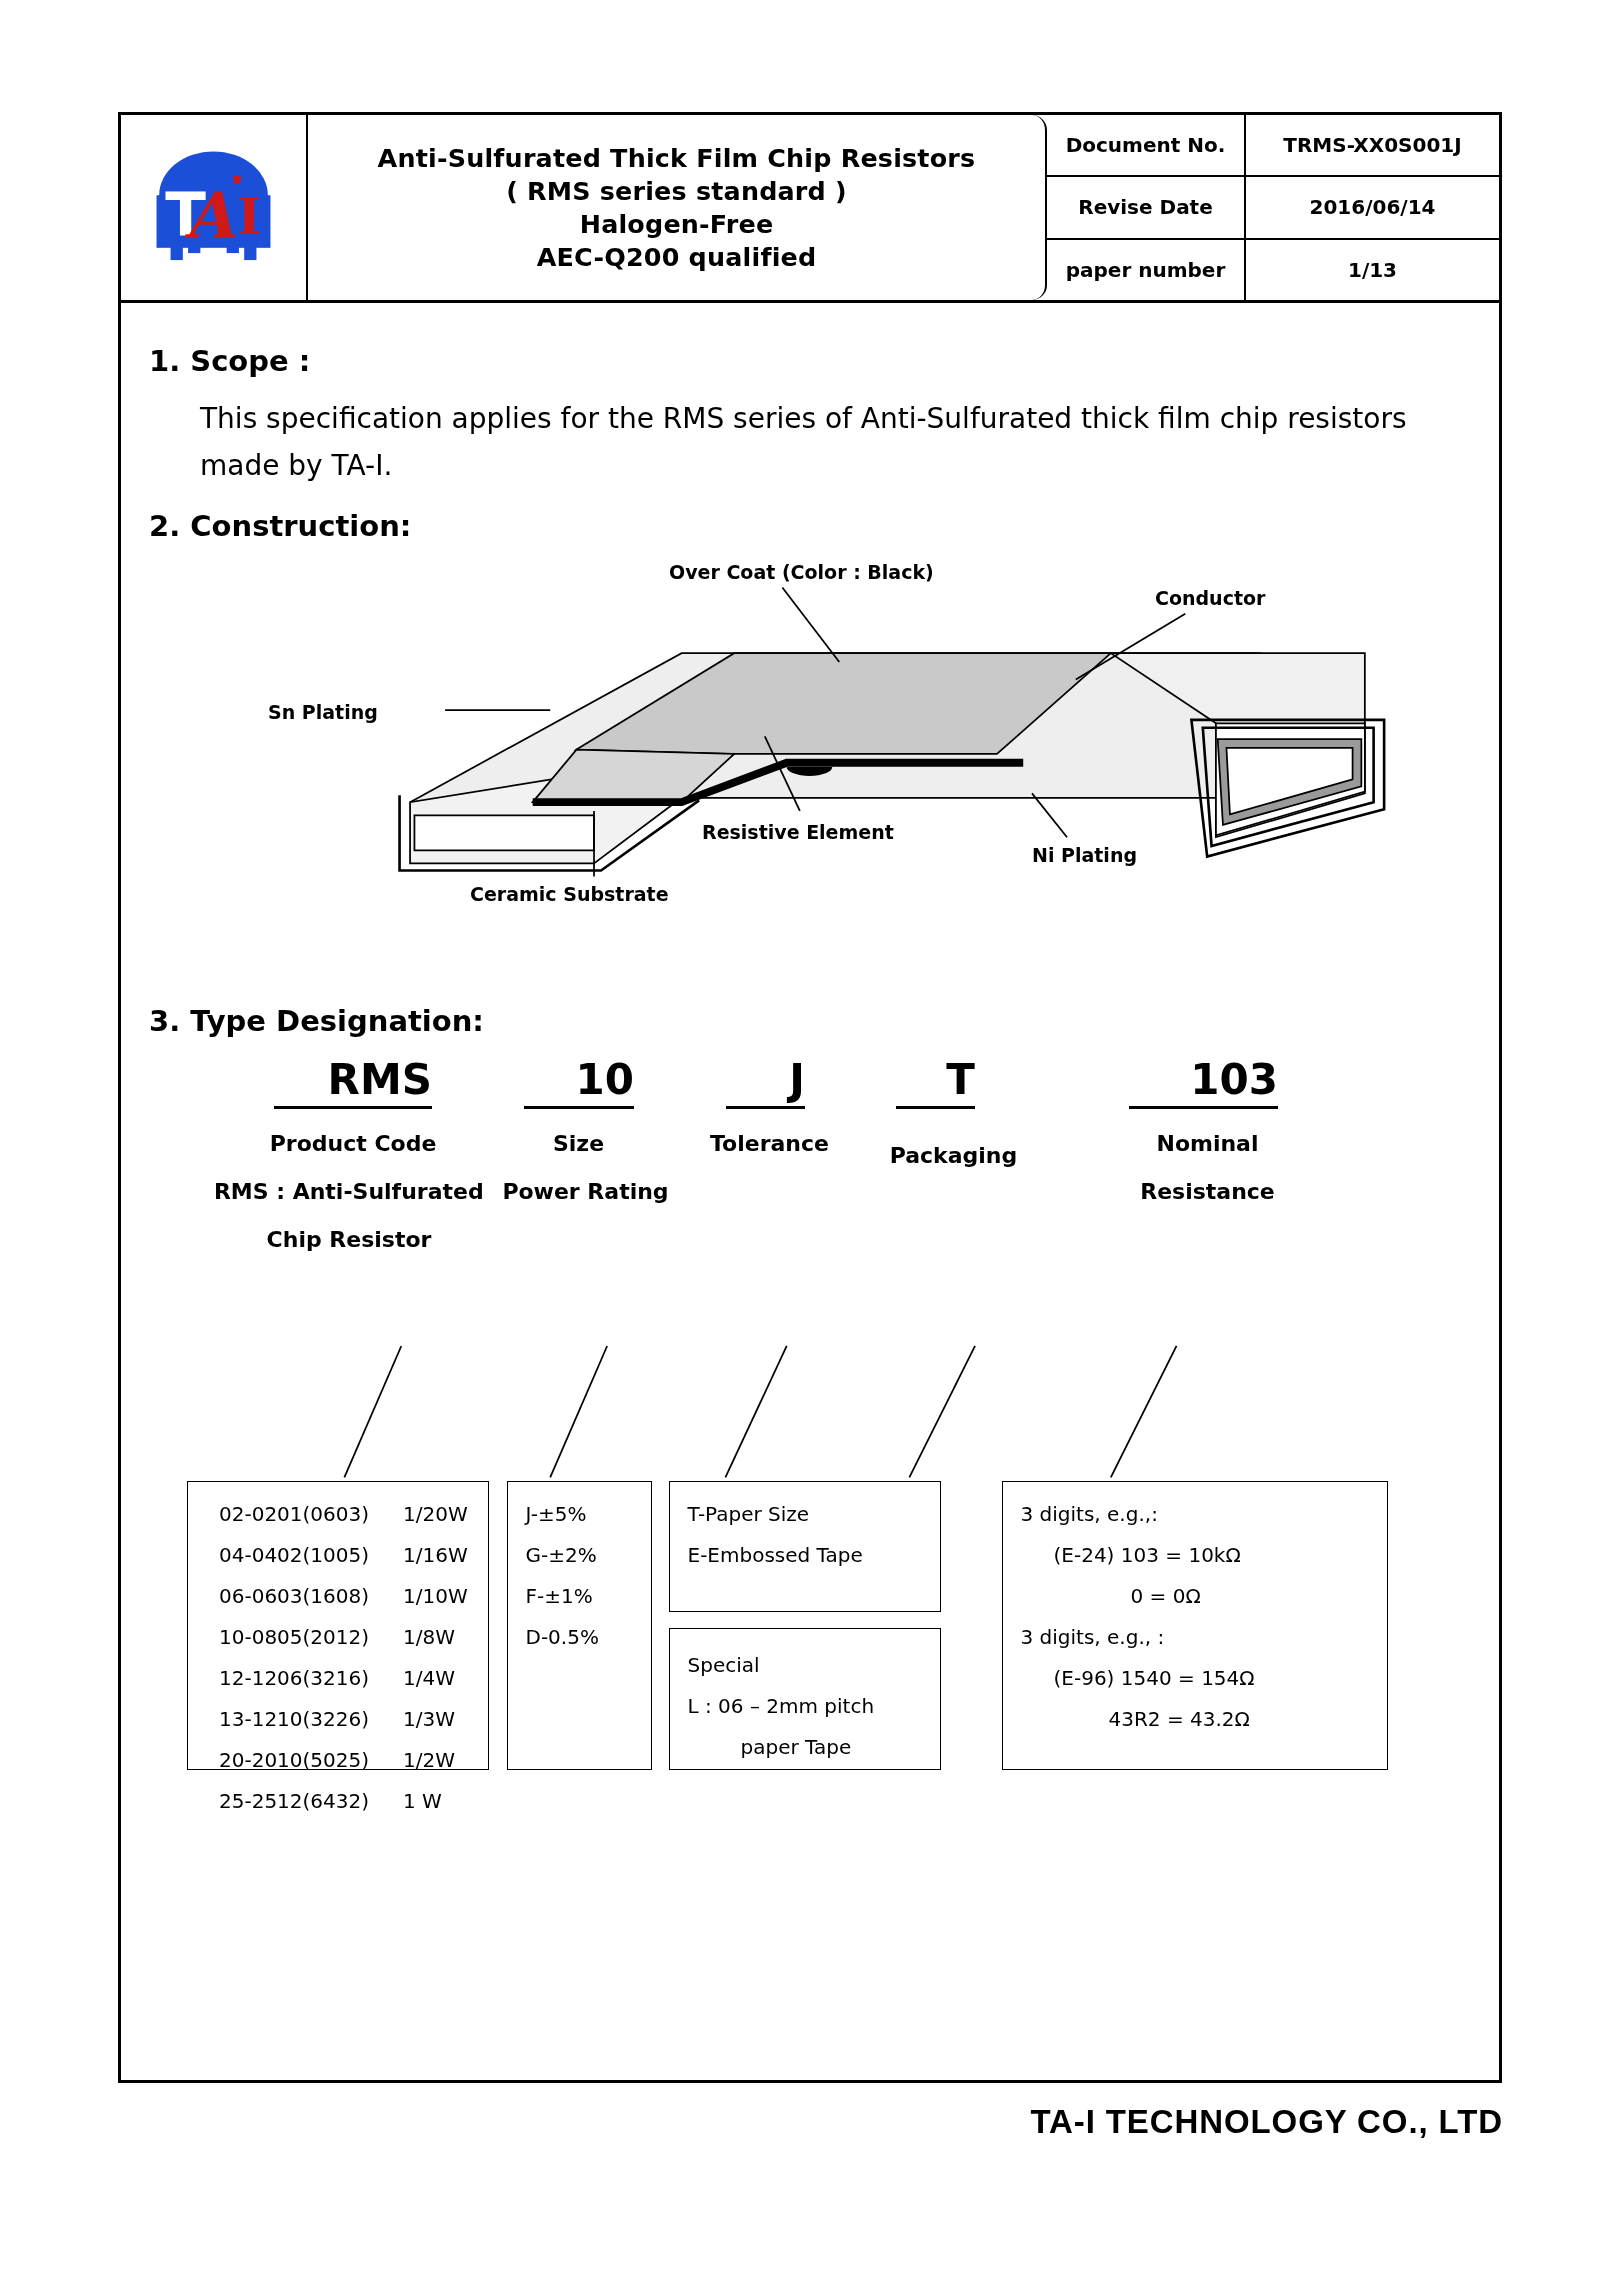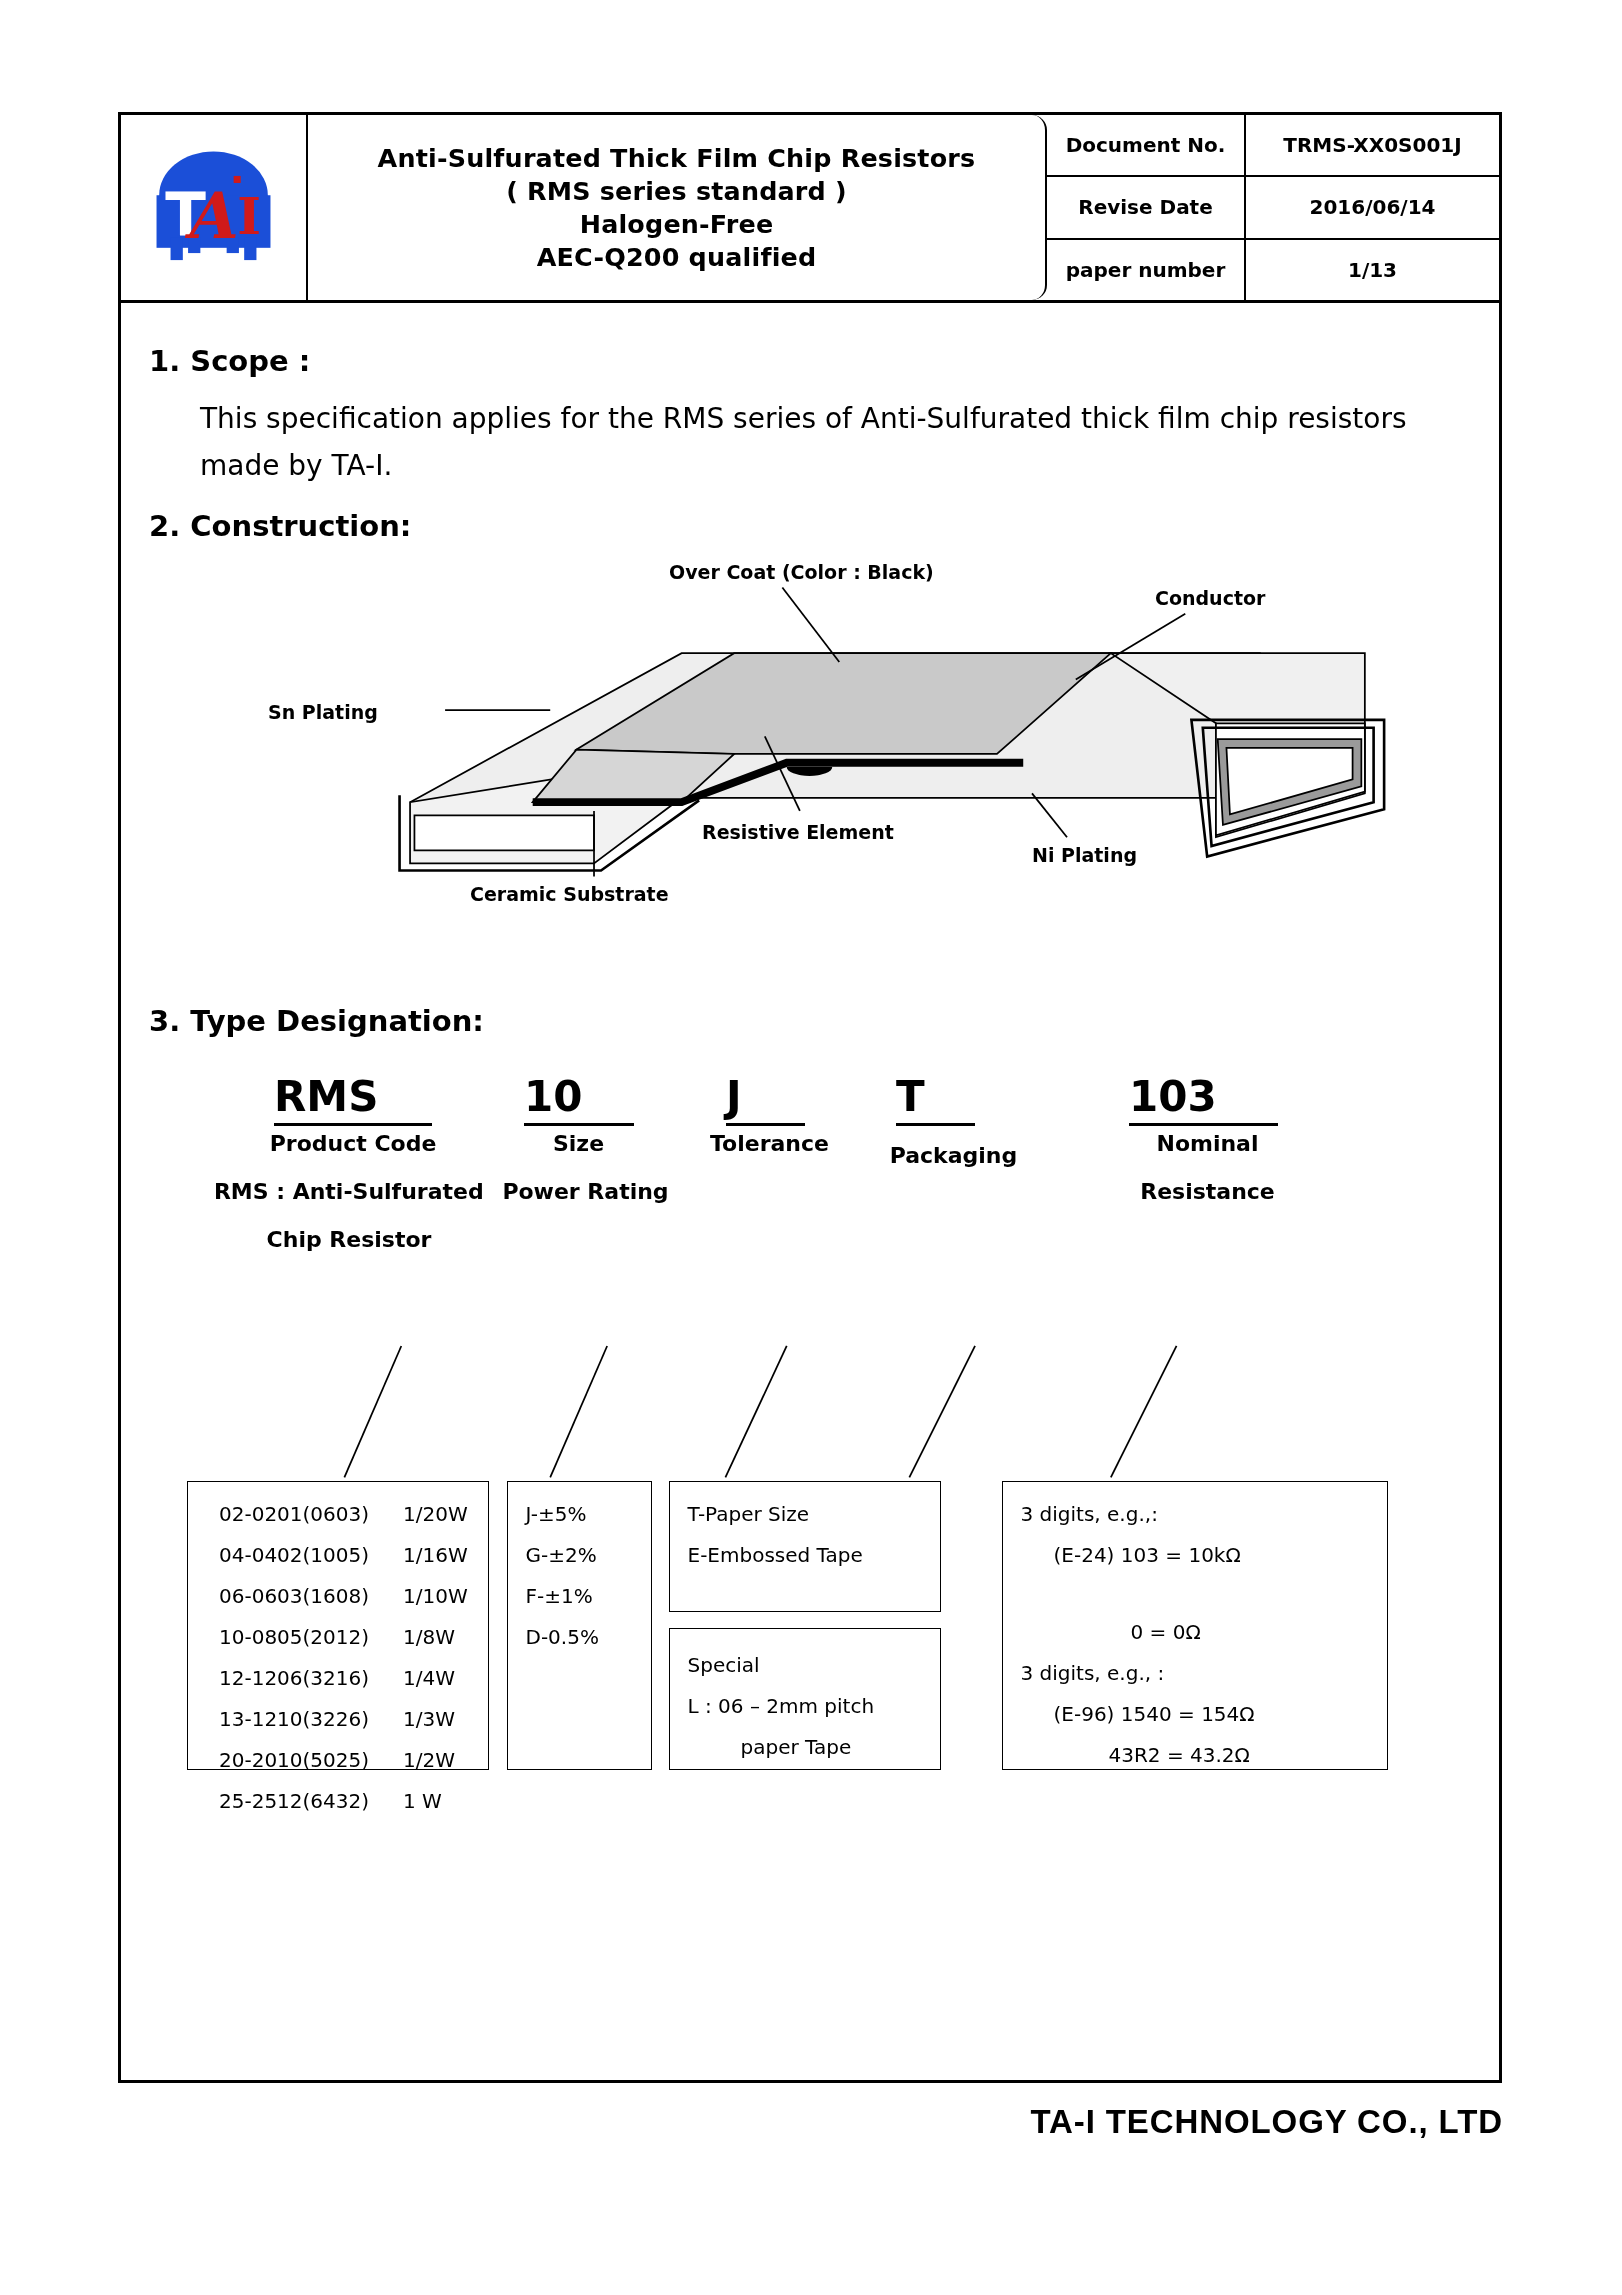--- a/index.html
+++ b/index.html
@@ -142,23 +142,22 @@
     top: 752px;
     left: 0;
     width: 1384px;
     height: 61px;
   }
   .code-item {
     position: absolute;
     font-size: 42px;
     font-weight: bold;
     border-bottom: 3.5px solid #000;
-    text-align: left;
+    text-align: right;
     padding-bottom: 1.8px;
-    margin-top: 17px;
   }
   #code-rms  { left: 153px; width: 158px; }
   #code-10   { left: 403px; width: 110px; }
   #code-j    { left: 605px; width: 79px;  }
   #code-t    { left: 775px; width: 79px;  }
   #code-103  { left: 1008px; width: 149px; }
 
   .cap {
     position: absolute;
     font-size: 22px;
@@ -192,21 +191,21 @@
     padding: 12.3px 17.5px;
   }
   #box-size { left: 66px; top: 0; width: 302px; height: 289px; padding-left: 31px; }
   #box-size .line { display: flex; }
   #box-size .line span:first-child { width: 184px; }
   #box-tol  { left: 386px; top: 0; width: 145px; height: 289px; }
   #box-pack { left: 548px; top: 0; width: 272px; height: 131px; }
   #box-spec { left: 548px; top: 147px; width: 272px; height: 142px; padding-top: 16px;}
   #box-nom  { left: 881px; top: 0; width: 386px; height: 289px; }
   #box-nom .ind1 { padding-left: 33px; }
-  #box-nom .ind2 { padding-left: 110px; margin-top: 36px; }
+  #box-nom .ind2 { padding-left: 110px; }
   #box-nom .ind3 { padding-left: 88px; }
   #box-spec .ind1 { padding-left: 53px; }
 
   .footer {
     position: absolute;
     left: 0;
     top: 2103px;
     width: 1503px;
     text-align: right;
     font-size: 33px;

